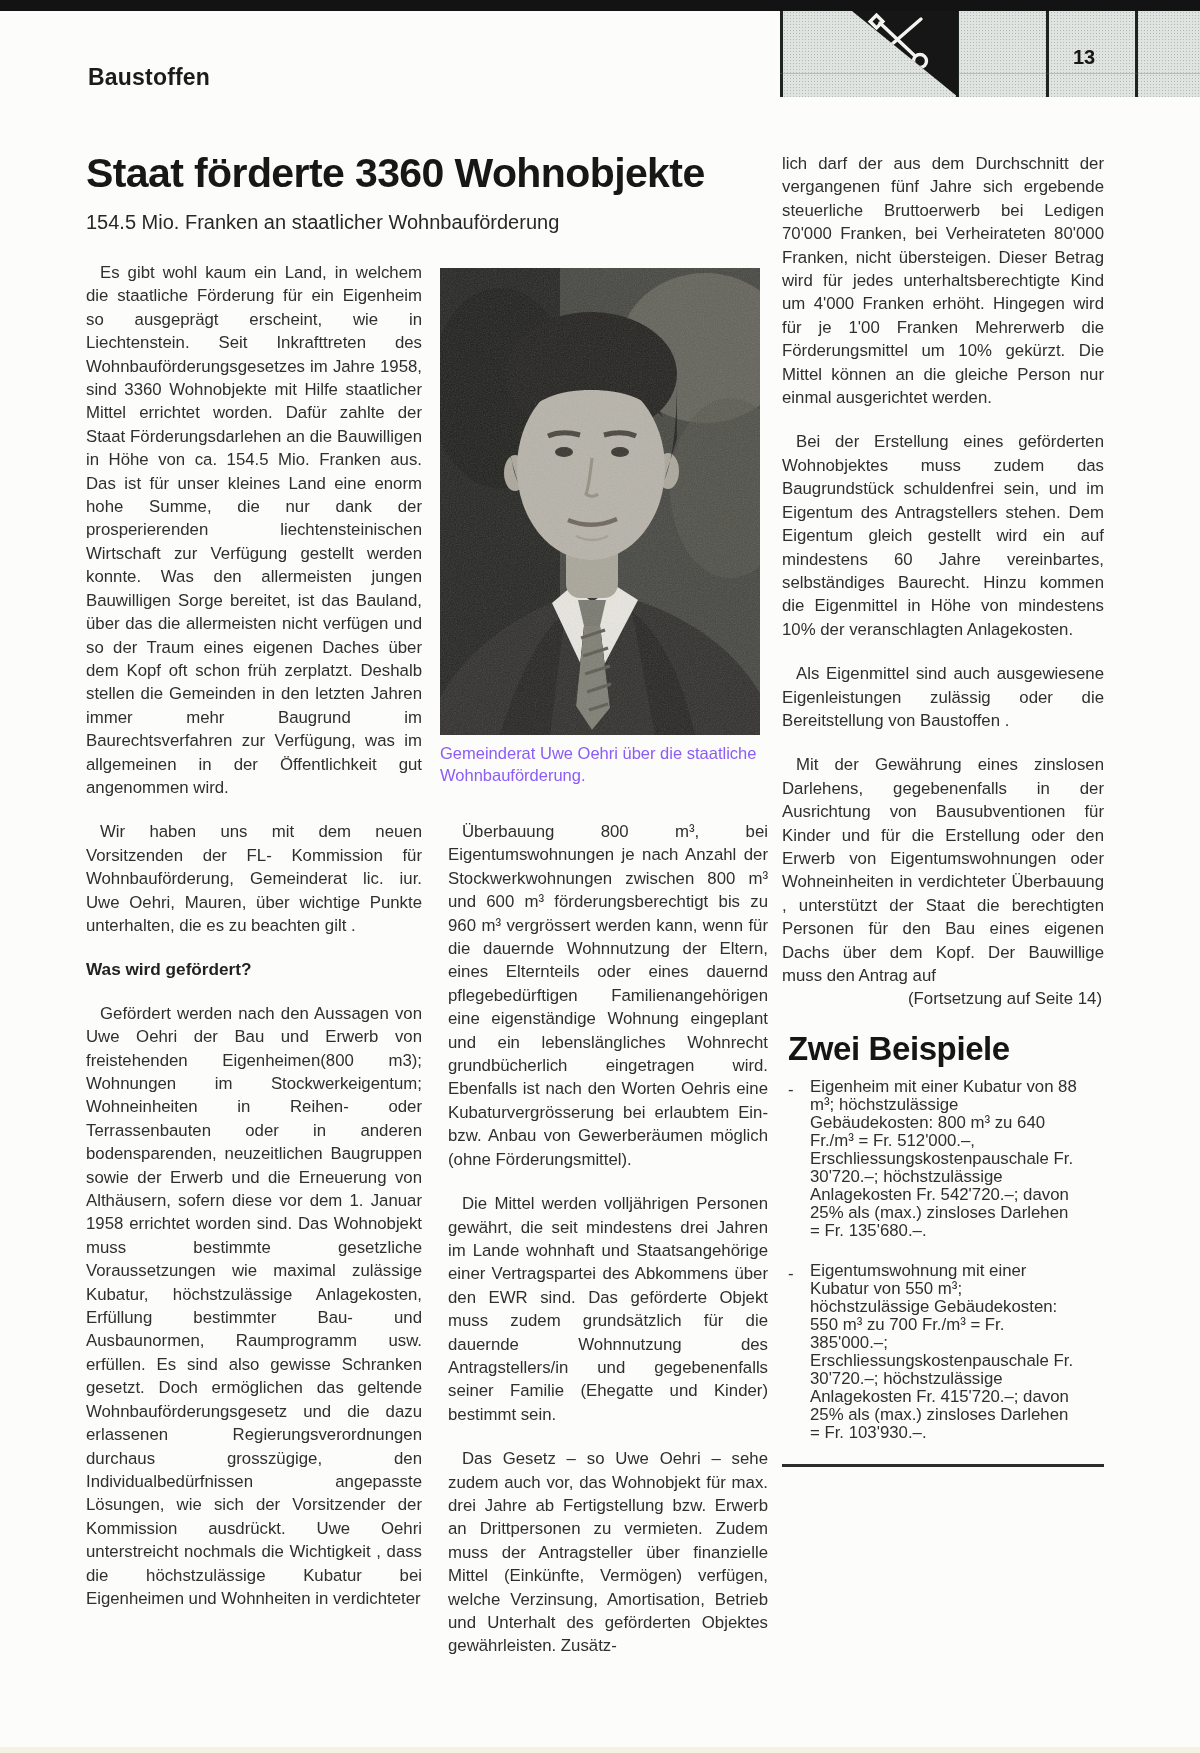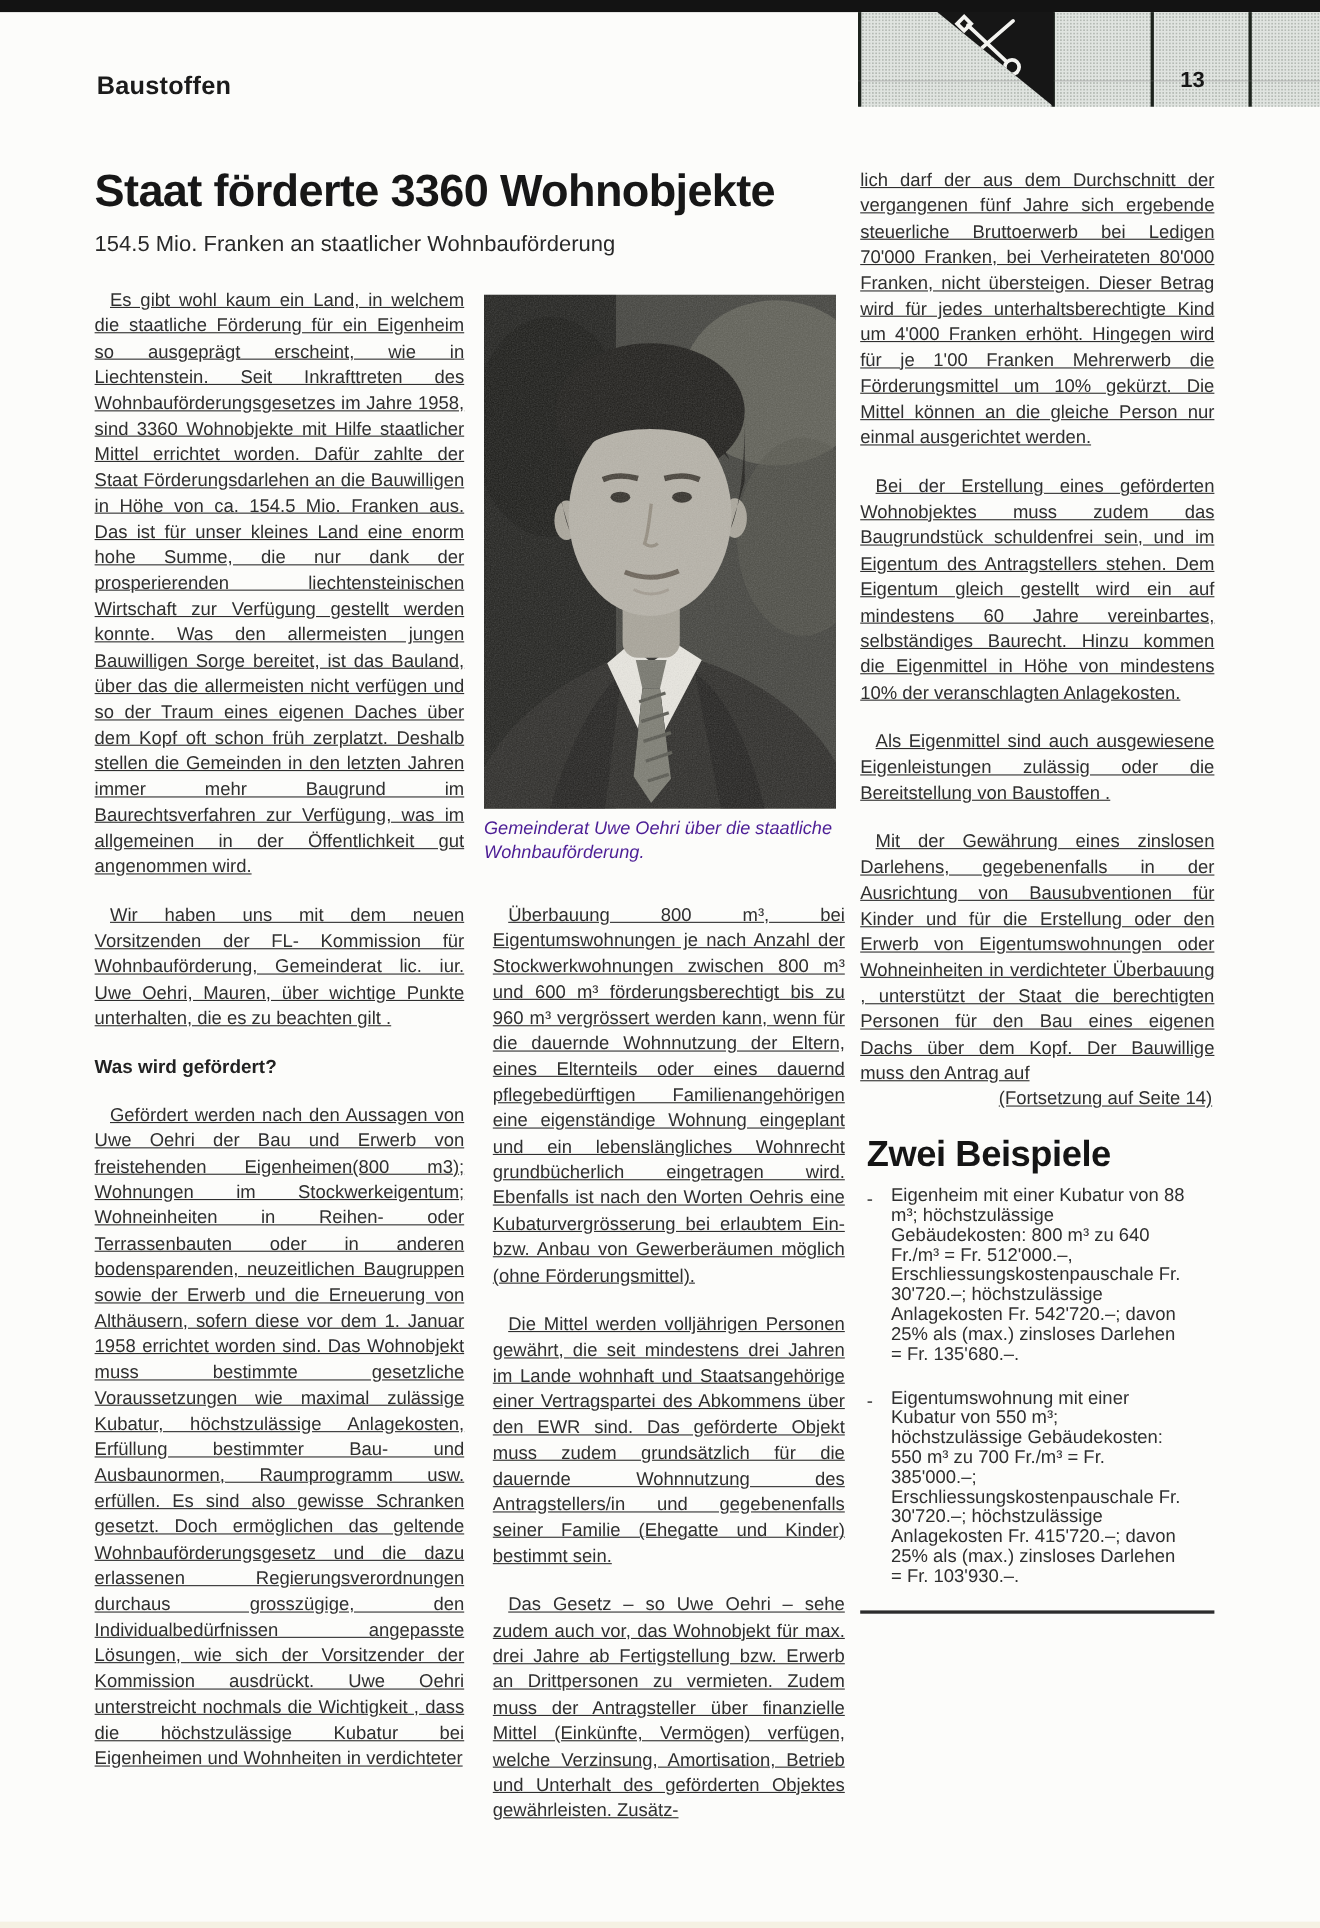--- a/index.html
+++ b/index.html
@@ -12,38 +12,38 @@
   .abs{position:absolute;}
   
   .topbar{left:0;top:0;width:1200px;height:11px;background:#131313;}
   .section-label{left:88px;top:64px;font-size:23px;font-weight:bold;color:#1b1b1b;letter-spacing:.2px;}
   .tabband{left:780px;top:11px;width:420px;height:86px;
     background-color:#e0e4e0;
     background-image:radial-gradient(#b4bab4 .8px, rgba(0,0,0,0) .9px);
     background-size:3px 3px;}
   .tabline{top:11px;width:3px;height:86px;background:#1d231d;}
   .scanline{left:780px;top:73px;width:420px;height:1px;background:rgba(110,110,110,.35);}
-  .page-number{left:1062px;top:62px;width:44px;text-align:center;font-size:20px;font-weight:bold;color:#161616;}
+  .page-number{left:1062px;top:46px;width:44px;text-align:center;font-size:20px;font-weight:bold;color:#161616;}
   .tri-wrap{left:852px;top:11px;width:106px;height:86px;}
   
   .headline{left:86px;top:150px;width:700px;font-size:41px;font-weight:bold;color:#171717;letter-spacing:-.6px;white-space:nowrap;}
   .subtitle{left:86px;top:211px;width:700px;font-size:20px;color:#282828;}
   
   .col{font-size:16.8px;line-height:23.4px;text-align:justify;hyphens:auto;-webkit-hyphens:auto;}
-  .col p{margin:0 0 21px 0;text-decoration:underline;}
+  .col p{margin:0 0 21px 0;}
   .col p.ind{text-indent:14px;}
   .col1{left:86px;top:261px;width:336px;}
   .col2{left:448px;top:820px;width:320px;}
   .col3{left:782px;top:152px;width:322px;}
   .subhead{font-weight:bold;font-size:17.2px;margin:8px 0 20px 0;color:#222;}
   .subhead3{font-weight:bold;font-size:17.2px;line-height:22px;margin:4px 0 18px 0;color:#222;}
   .contline{text-align:right;margin:-21px 0 0 0;padding-right:2px;}
   
   .photo{left:440px;top:268px;width:320px;height:467px;background:#3c3c38;}
-  .caption{left:440px;top:742px;width:320px;font-size:16.5px;line-height:22px;font-style:italic;color:#4c1d95;}
+  .caption{left:440px;top:742px;width:320px;font-size:16.5px;line-height:22px;color:#8b5cf6;}
   
   .bx-title{font-size:33px;font-weight:bold;color:#151515;margin:26px 0 18px 6px;letter-spacing:-.4px;}
   .bx-item{display:flex;margin:0 0 22px 6px;text-align:left;hyphens:auto;-webkit-hyphens:auto;}
   .bx-item .dash{width:22px;flex:0 0 22px;}
   .bx-item .bx-text{width:270px;line-height:18px;}
   .endrule{border:0;border-top:3px solid #2c2c2c;margin:20px 0 0 0;width:100%;}
   .bottom-scan{left:0;top:1747px;width:1200px;height:6px;background:#f2eedd;opacity:.8;}
 </style>
 </head>
 <body>

